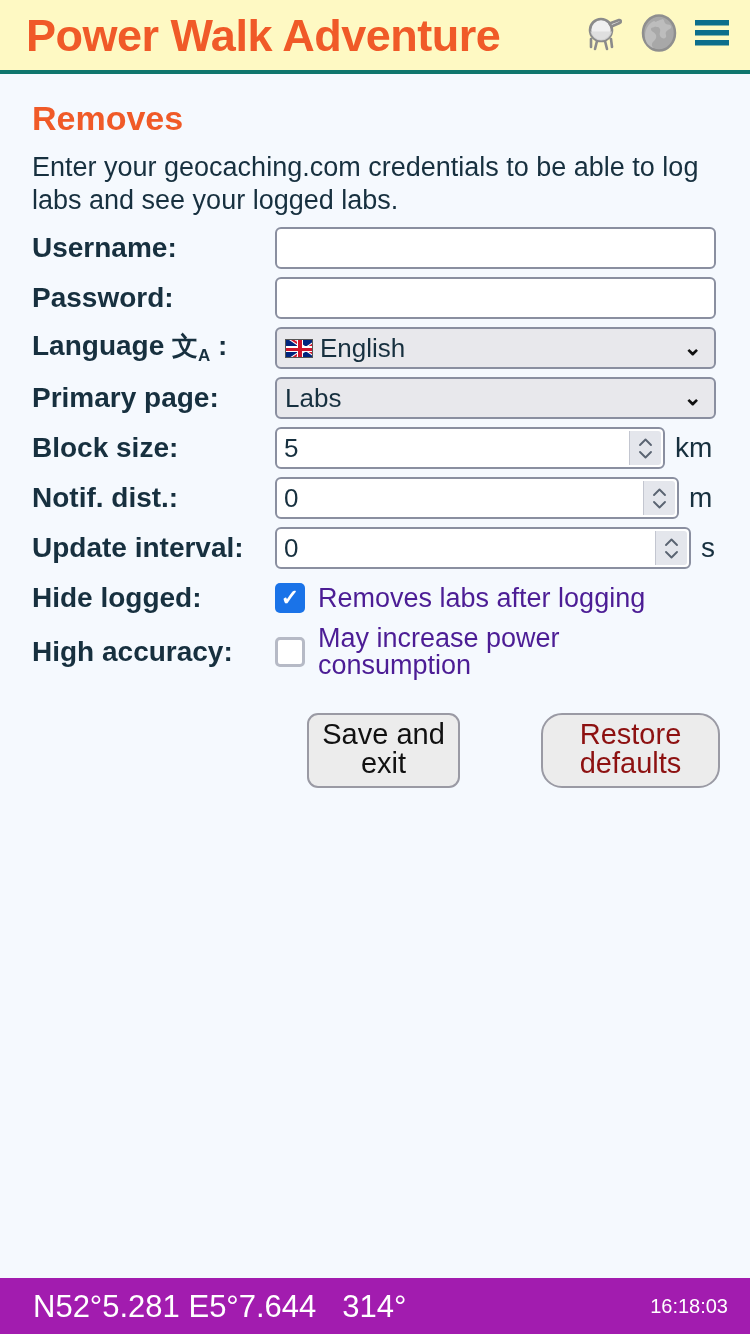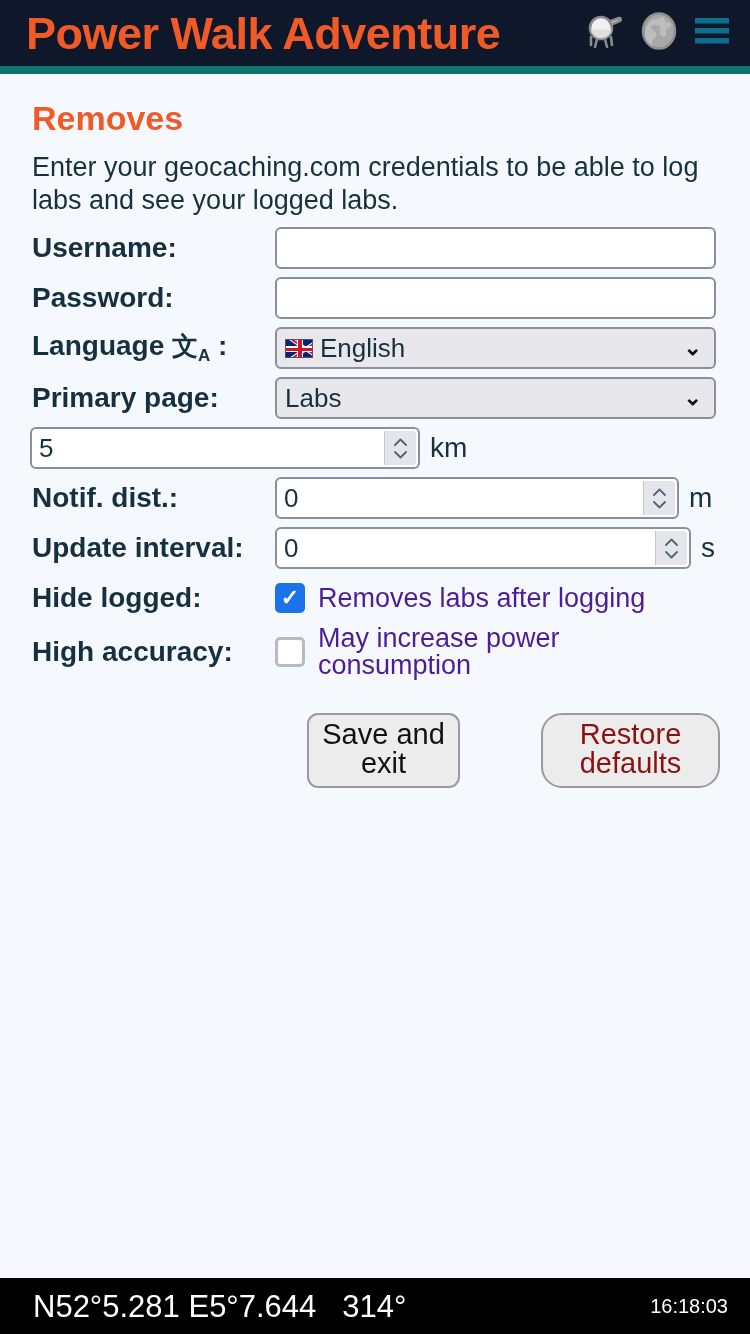--- a/index.html
+++ b/index.html
@@ -10,25 +10,25 @@
     background: #f5f9fe;
     font-family: "Liberation Sans", sans-serif;
     color: #17303f;
     position: relative;
     overflow: hidden;
   }
 
   
   #app-header {
     height: 74px;
-    border-bottom: 8px solid #0f766e;
+    border-bottom: 4px solid #0f766e;
     display: flex;
     align-items: center;
     padding: 0 12px 0 26px;
-    background: #0f172a;
+    background: #fef9c3;
   }
   #app-title {
     font-size: 45px;
     font-weight: bold;
     color: #f05a28;
     letter-spacing: -0.5px;
     white-space: nowrap;
     flex: 1 1 auto;
     line-height: 1;
   }
@@ -212,21 +212,21 @@
   }
   #save-exit-button { margin-left: 275px; border-radius: 11px; }
   #restore-defaults-button { margin-left: 81px; color: #8d1111; border-radius: 21px; }
 
   
   #status-footer {
     position: absolute;
     left: 0; bottom: 0;
     width: 750px;
     height: 56px;
-    background: #000000;
+    background: #a21caf;
     display: flex;
     align-items: center;
     padding: 0 22px 0 33px;
     color: #ffffff;
   }
   #coordinates { font-size: 31px; flex: 1 1 auto; line-height: 1; white-space: pre; }
   #clock { font-size: 20px; flex: 0 0 auto; line-height: 1; }
 </style>
 </head>
 <body>
@@ -319,20 +319,21 @@
     <div class="row-label fixed">Primary page:</div>
     <div class="row-field">
       <div class="sel-input">
         <span class="sel-val">Labs</span>
         <span class="sel-chevron">⌄</span>
       </div>
     </div>
   </div>
 
   <div class="form-row">
+    <div class="row-label fixed">Block size:</div>
     <div class="row-field">
       <div class="num-wrap" style="width:390px;">
         <span class="num-val">5</span>
         <span class="spinner">
           <svg width="17" height="11" viewBox="0 0 17 11">
               <path d="M3 8 L8.5 2.5 L14 8" stroke="#5a6472" stroke-width="1.9" fill="none" stroke-linecap="round" stroke-linejoin="round"></path>
             </svg>
           <svg width="17" height="11" viewBox="0 0 17 11">
               <path d="M3 3 L8.5 8.5 L14 3" stroke="#5a6472" stroke-width="1.9" fill="none" stroke-linecap="round" stroke-linejoin="round"></path>
             </svg>

